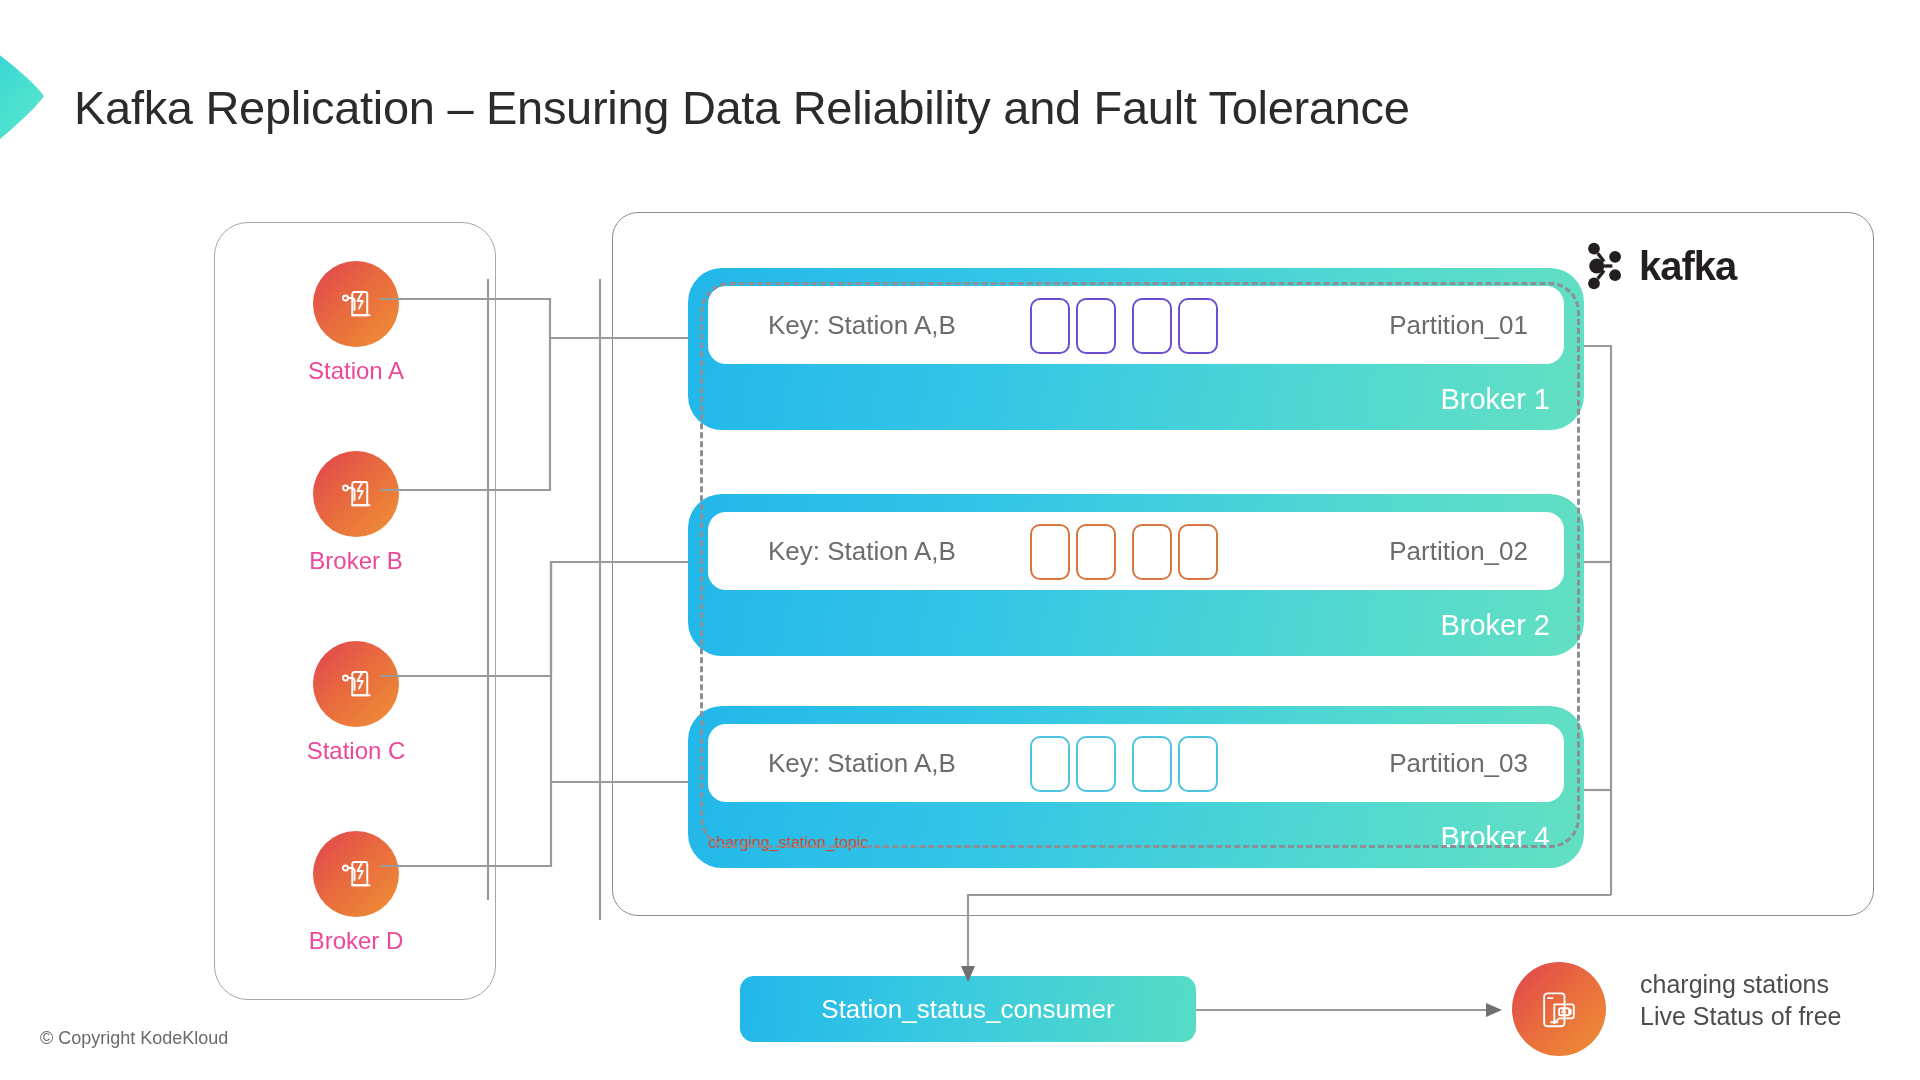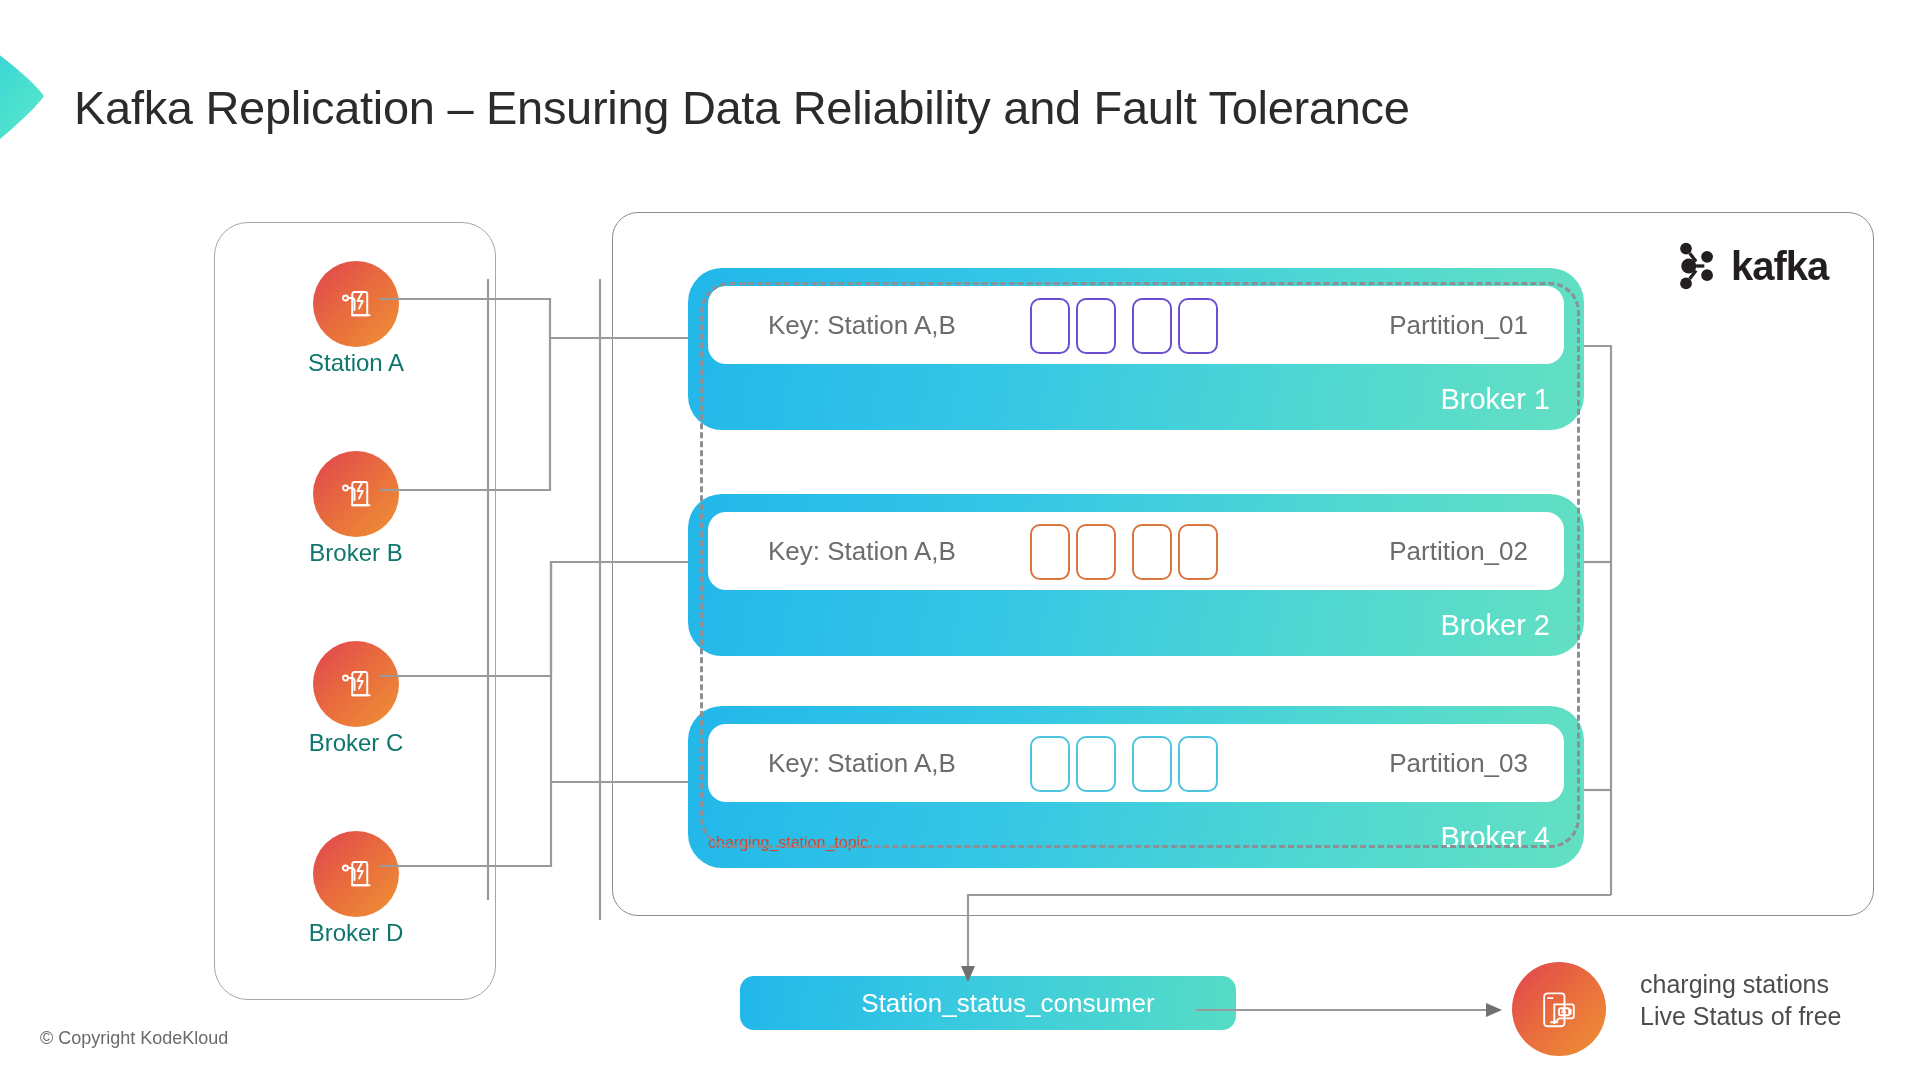--- a/index.html
+++ b/index.html
@@ -34,30 +34,30 @@
     border:1.6px solid #a6a6a6;border-radius:34px;background:#fff;
     box-sizing:border-box;
   }
   .station{position:absolute;width:200px;left:41px;text-align:center;}
   .station .circle{
     width:86px;height:86px;border-radius:50%;margin:0 auto;
     background:linear-gradient(135deg,#e0434f 0%,#e8693f 45%,#ef9233 100%);
     display:flex;align-items:center;justify-content:center;
   }
   .station .label{
-    margin-top:2px;font-size:24px;color:#0f766e;white-space:nowrap;
+    margin-top:10px;font-size:24px;color:#ec4899;white-space:nowrap;
   }
 
   
   .cluster-panel{
     position:absolute;left:612px;top:212px;width:1262px;height:704px;
     border:1.6px solid #8d8d8d;border-radius:26px;background:#fff;
     box-sizing:border-box;
   }
-  .kafka-logo{position:absolute;left:1675px;top:238px;width:172px;height:56px;
+  .kafka-logo{position:absolute;left:1583px;top:238px;width:172px;height:56px;
     display:flex;align-items:center;gap:12px;}
   .kafka-wordmark{font-size:40px;font-weight:700;color:#231f20;letter-spacing:-1px;line-height:1;}
 
   
   .topic-boundary{
     position:absolute;left:700px;top:282px;width:880px;height:566px;
     border:3px dashed #8b8f96;border-radius:30px;box-sizing:border-box;
     z-index:6;pointer-events:none;
   }
 
@@ -99,24 +99,24 @@
     position:absolute;right:34px;bottom:14px;
     font-size:29px;color:#ffffff;white-space:nowrap;
   }
   .topic-name{
     position:absolute;left:20px;bottom:16px;
     font-size:16px;color:#d9452a;white-space:nowrap;
   }
 
   
   .consumer{
-    position:absolute;left:740px;top:976px;width:456px;height:54px;
+    position:absolute;left:740px;top:976px;width:456px;height:66px;
     border-radius:14px;
     background:linear-gradient(95deg,#22b7ea 0%,#37c8e2 40%,#56dcc5 100%);
-    display:flex;align-items:center;justify-content:center;padding-left:40px;
+    display:flex;align-items:center;justify-content:center;
   }
   .consumer-label{font-size:26px;color:#fff;white-space:nowrap;}
 
   
   .endpoint-circle{
     position:absolute;left:1512px;top:962px;width:94px;height:94px;border-radius:50%;
     background:linear-gradient(135deg,#e0434f 0%,#e8693f 45%,#ef9233 100%);
     display:flex;align-items:center;justify-content:center;
   }
   .endpoint-text{
@@ -202,21 +202,21 @@
     <div class="station" style="top:418px;">
       <div class="circle">
         <svg viewBox="0 0 64 64" width="48" height="48" fill="none" stroke="#fff" stroke-width="2.6" stroke-linecap="round" stroke-linejoin="round">
           <path d="M30 16 h14 a3 3 0 0 1 3 3 v28 h-20 v-28 a3 3 0 0 1 3 -3 z"></path>
           <path d="M27 47 h23"></path>
           <path d="M22 24 h4 a4 4 0 0 1 4 4 v12"></path>
           <circle cx="18" cy="24" r="3.4"></circle>
           <path d="M40 17 l-6 11 h7 l-5 10"></path>
         </svg>
       </div>
-      <div class="label">Broker C</div>
+      <div class="label">Station C</div>
     </div>
 
     <div class="station" style="top:608px;">
       <div class="circle">
         <svg viewBox="0 0 64 64" width="48" height="48" fill="none" stroke="#fff" stroke-width="2.6" stroke-linecap="round" stroke-linejoin="round">
           <path d="M30 16 h14 a3 3 0 0 1 3 3 v28 h-20 v-28 a3 3 0 0 1 3 -3 z"></path>
           <path d="M27 47 h23"></path>
           <path d="M22 24 h4 a4 4 0 0 1 4 4 v12"></path>
           <circle cx="18" cy="24" r="3.4"></circle>
           <path d="M40 17 l-6 11 h7 l-5 10"></path>

